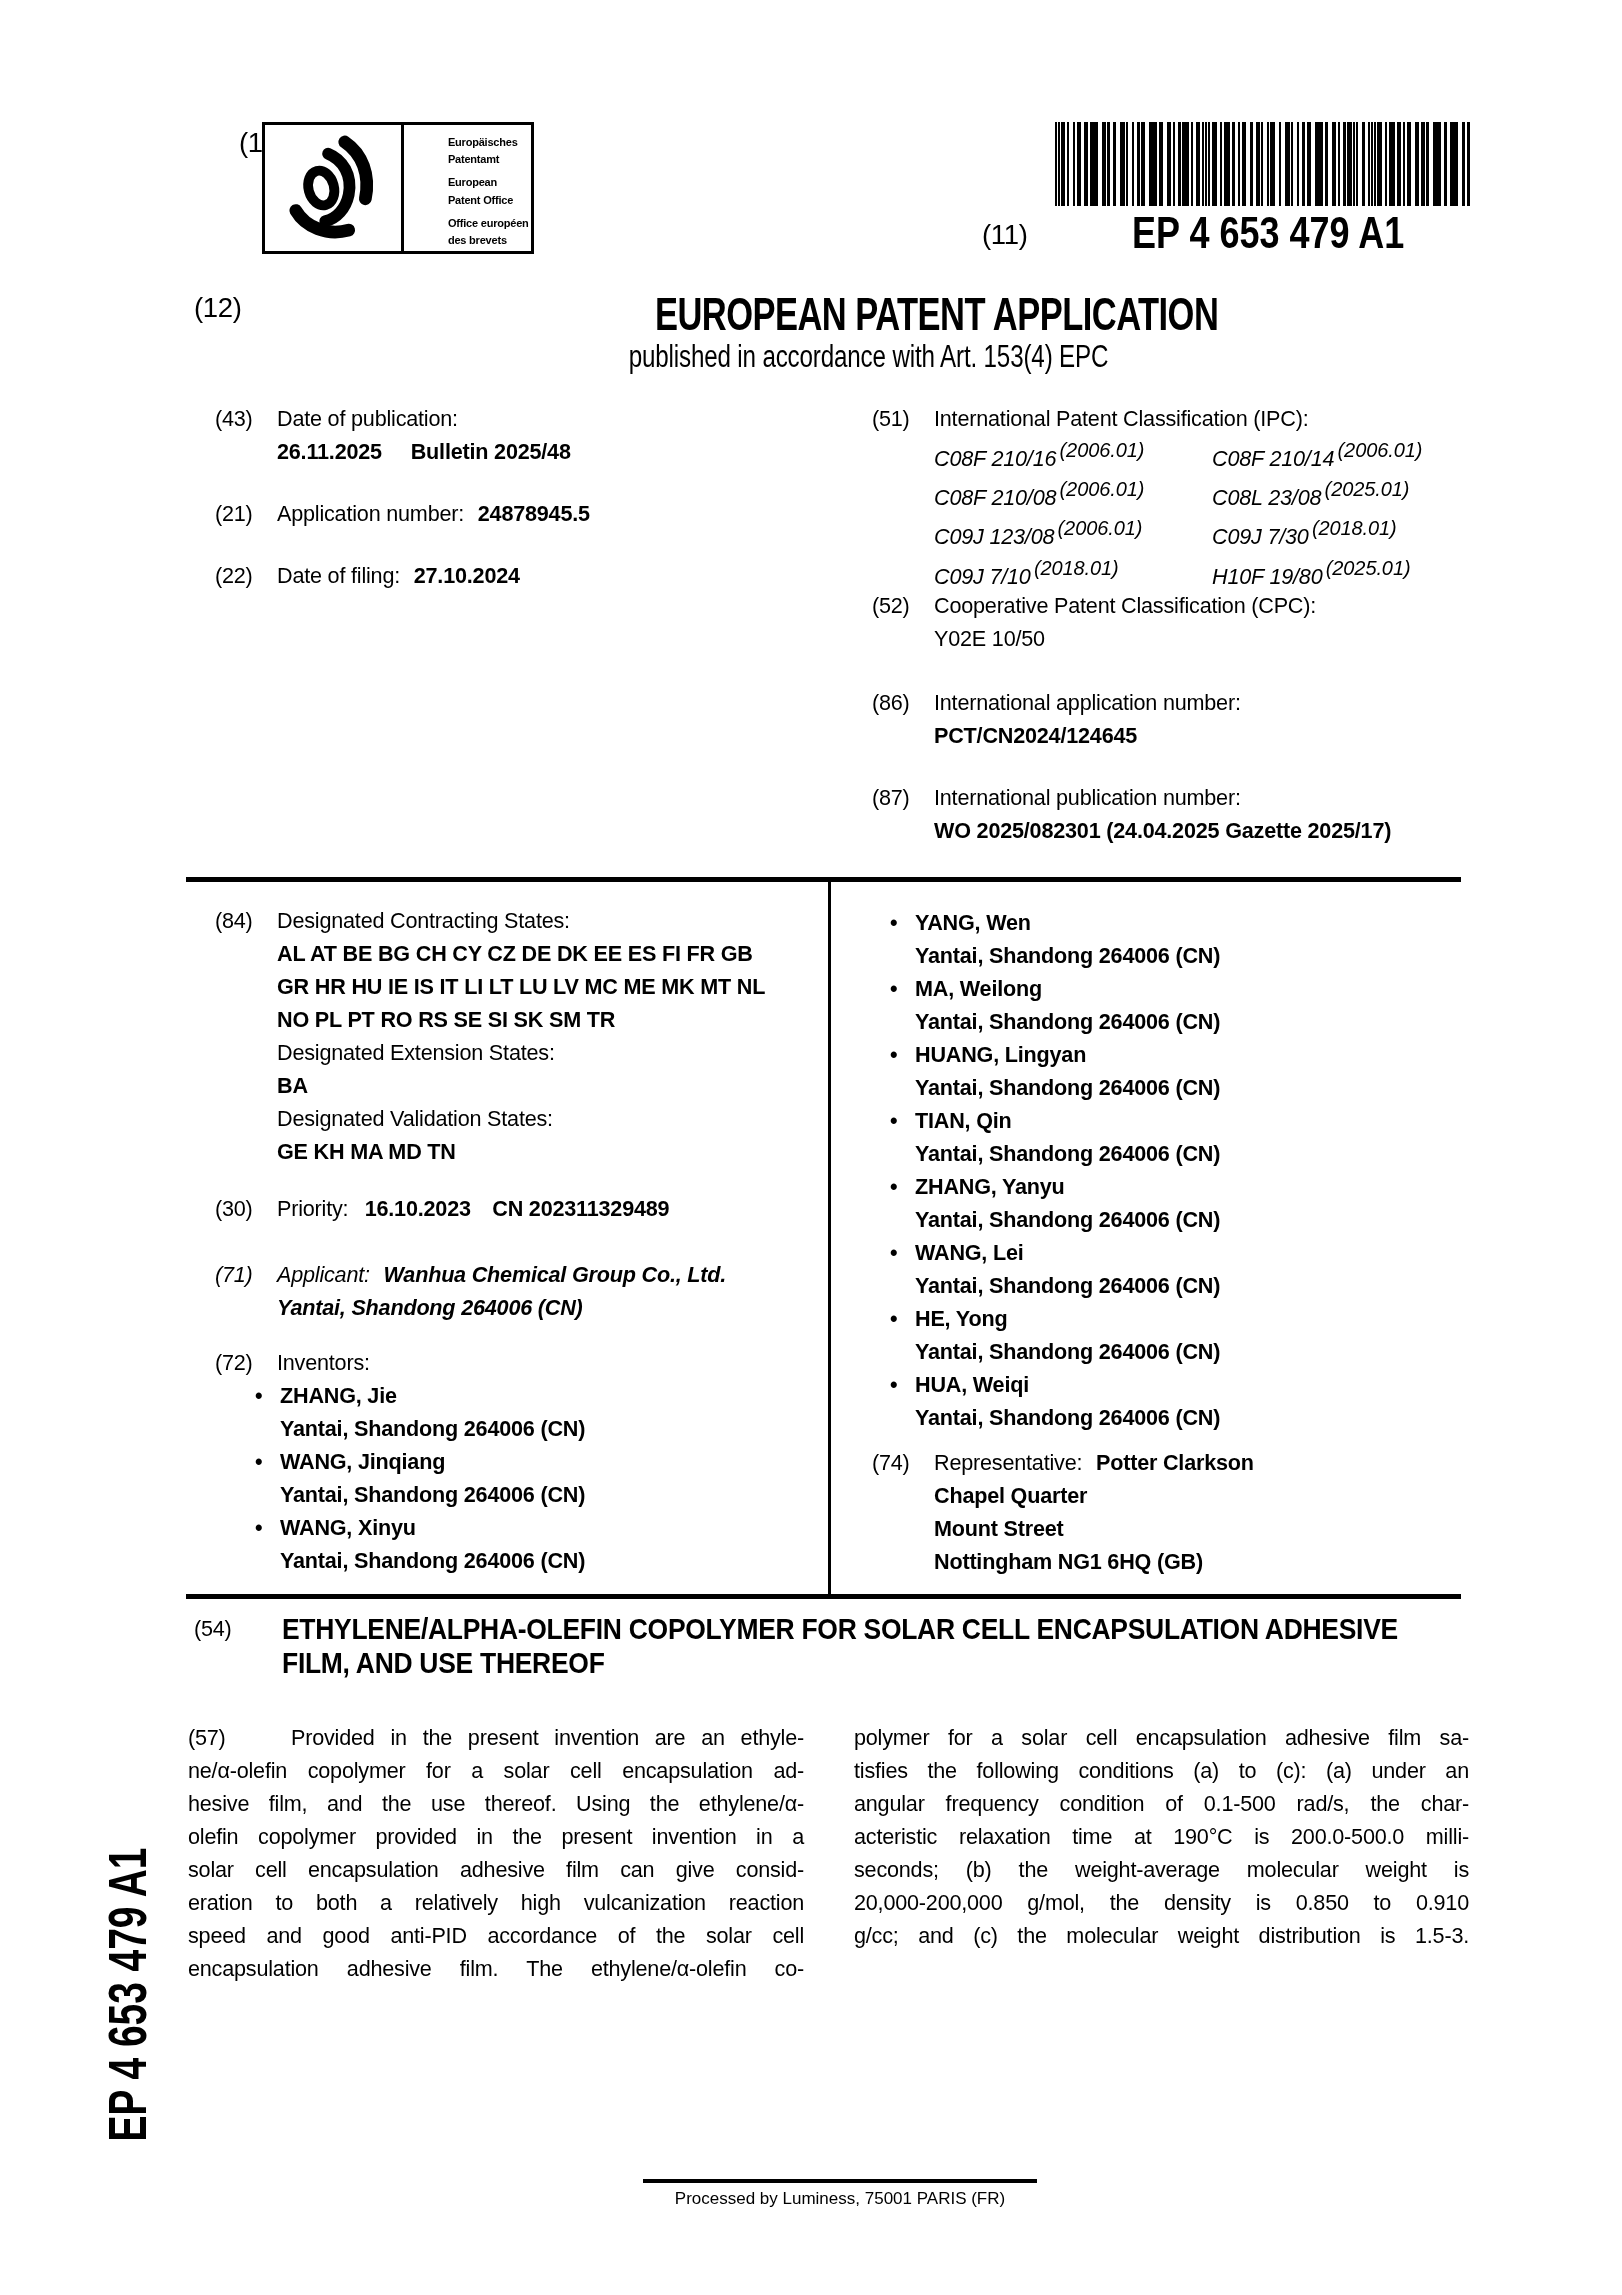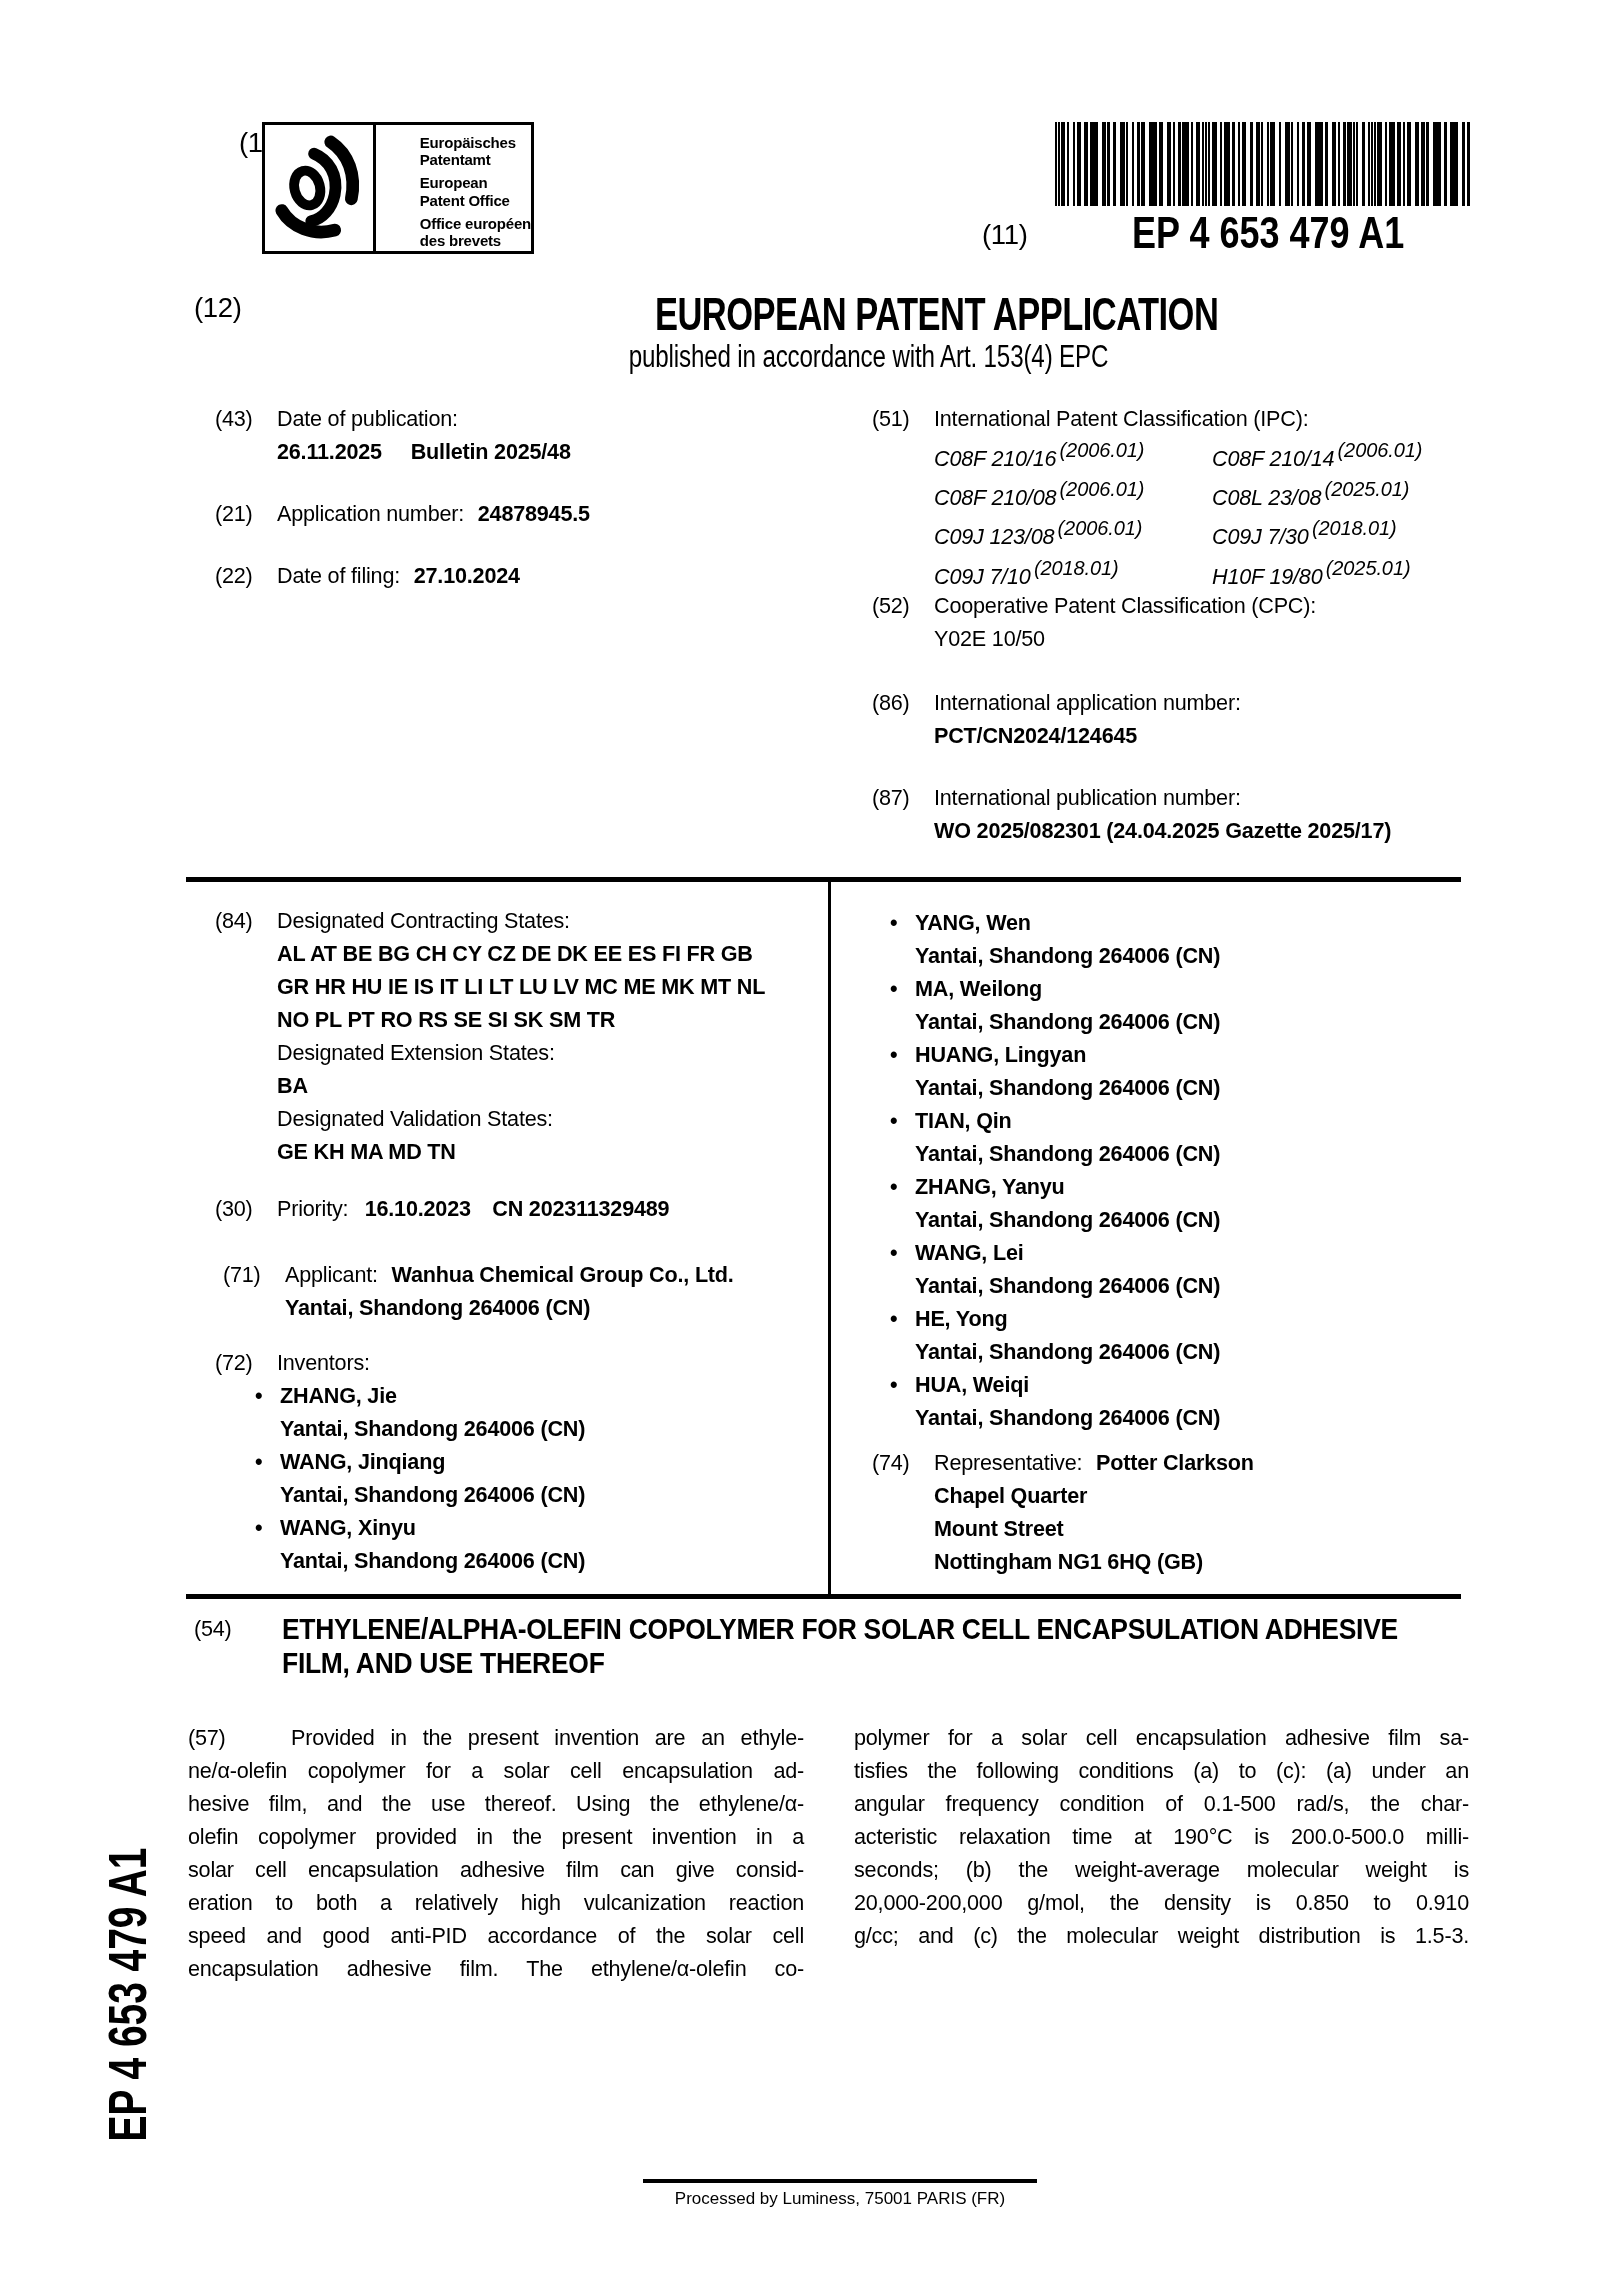--- a/index.html
+++ b/index.html
@@ -14,21 +14,21 @@
   .b{font-weight:bold;}
   .ml{margin-left:7.9px;}
   .num42{font-size:27.5px;line-height:30px;letter-spacing:-0.3px;}
 
   
   #f19n{left:195px;top:128px;margin-left:44px;}
   #logo{left:262px;top:122px;width:272px;height:132px;border:3.3px solid #000;display:flex;background:#fff;}
   .logo-left{width:139px;border-right:3.3px solid #000;display:flex;align-items:center;justify-content:center;}
   .logo-right{flex:1;padding:8.5px 0 0 7.9px;}
   .lgroup{margin-bottom:5.2px;}
-  .lg{font-size:15px;line-height:17.7px;font-weight:bold;letter-spacing:-0.2px;white-space:nowrap;margin-left:36px;}
+  .lg{font-size:11px;line-height:17.7px;font-weight:bold;letter-spacing:-0.2px;white-space:nowrap;margin-left:36px;}
   #barcode{left:1055px;top:122px;width:417px;height:84px;background-color:#fff;
     background-image:
       repeating-linear-gradient(90deg,#000 0 2px,transparent 2px 5.9px),
       repeating-linear-gradient(90deg,transparent 0 3.3px,#000 3.3px 5.2px,transparent 5.2px 9.2px),
       repeating-linear-gradient(90deg,transparent 0 7.2px,#000 7.2px 9.8px,transparent 9.8px 15px);}
   #f11n{left:982px;top:220px;}
   #pubno{left:1132px;top:209px;font-size:45px;line-height:47px;font-weight:bold;
     transform:scaleX(0.8);transform-origin:0 0;letter-spacing:0;white-space:nowrap;}
   #f12n{left:194px;top:293px;}
   #doctitle{left:561px;top:289px;width:543px;text-align:right;}
@@ -45,21 +45,21 @@
   .fb{flex:1;min-width:0;}
   #f43{left:194px;top:402px;width:618px;}
   #f21{left:194px;top:497px;width:618px;}
   #f22{left:194px;top:559px;width:618px;}
   #f51{left:851px;top:402px;width:622px;}
   #f52{left:851px;top:589px;width:622px;}
   #f86{left:851px;top:686px;width:622px;}
   #f87{left:851px;top:781px;width:622px;}
   #f84{left:194px;top:904px;width:618px;}
   #f30{left:194px;top:1192px;width:618px;}
-  #f71{left:202px;top:1258px;width:618px;}
+  #f71{left:194px;top:1258px;width:618px;font-style:italic;}
   #f72{left:194px;top:1346px;width:618px;}
   #rinv{left:912px;top:906px;width:560px;position:absolute;}
   #f74{left:851px;top:1446px;width:622px;}
   #f54{left:194px;top:1612px;width:1272px;}
 
   .ipc{display:grid;grid-template-columns:278px 1fr;line-height:31px;}
   .code{font-weight:normal;font-style:italic;white-space:nowrap;}
   .sup{font-size:20px;font-weight:normal;font-style:italic;vertical-align:9.2px;margin-left:3.3px;letter-spacing:-0.1px;}
 
   .inv{display:flex;}

